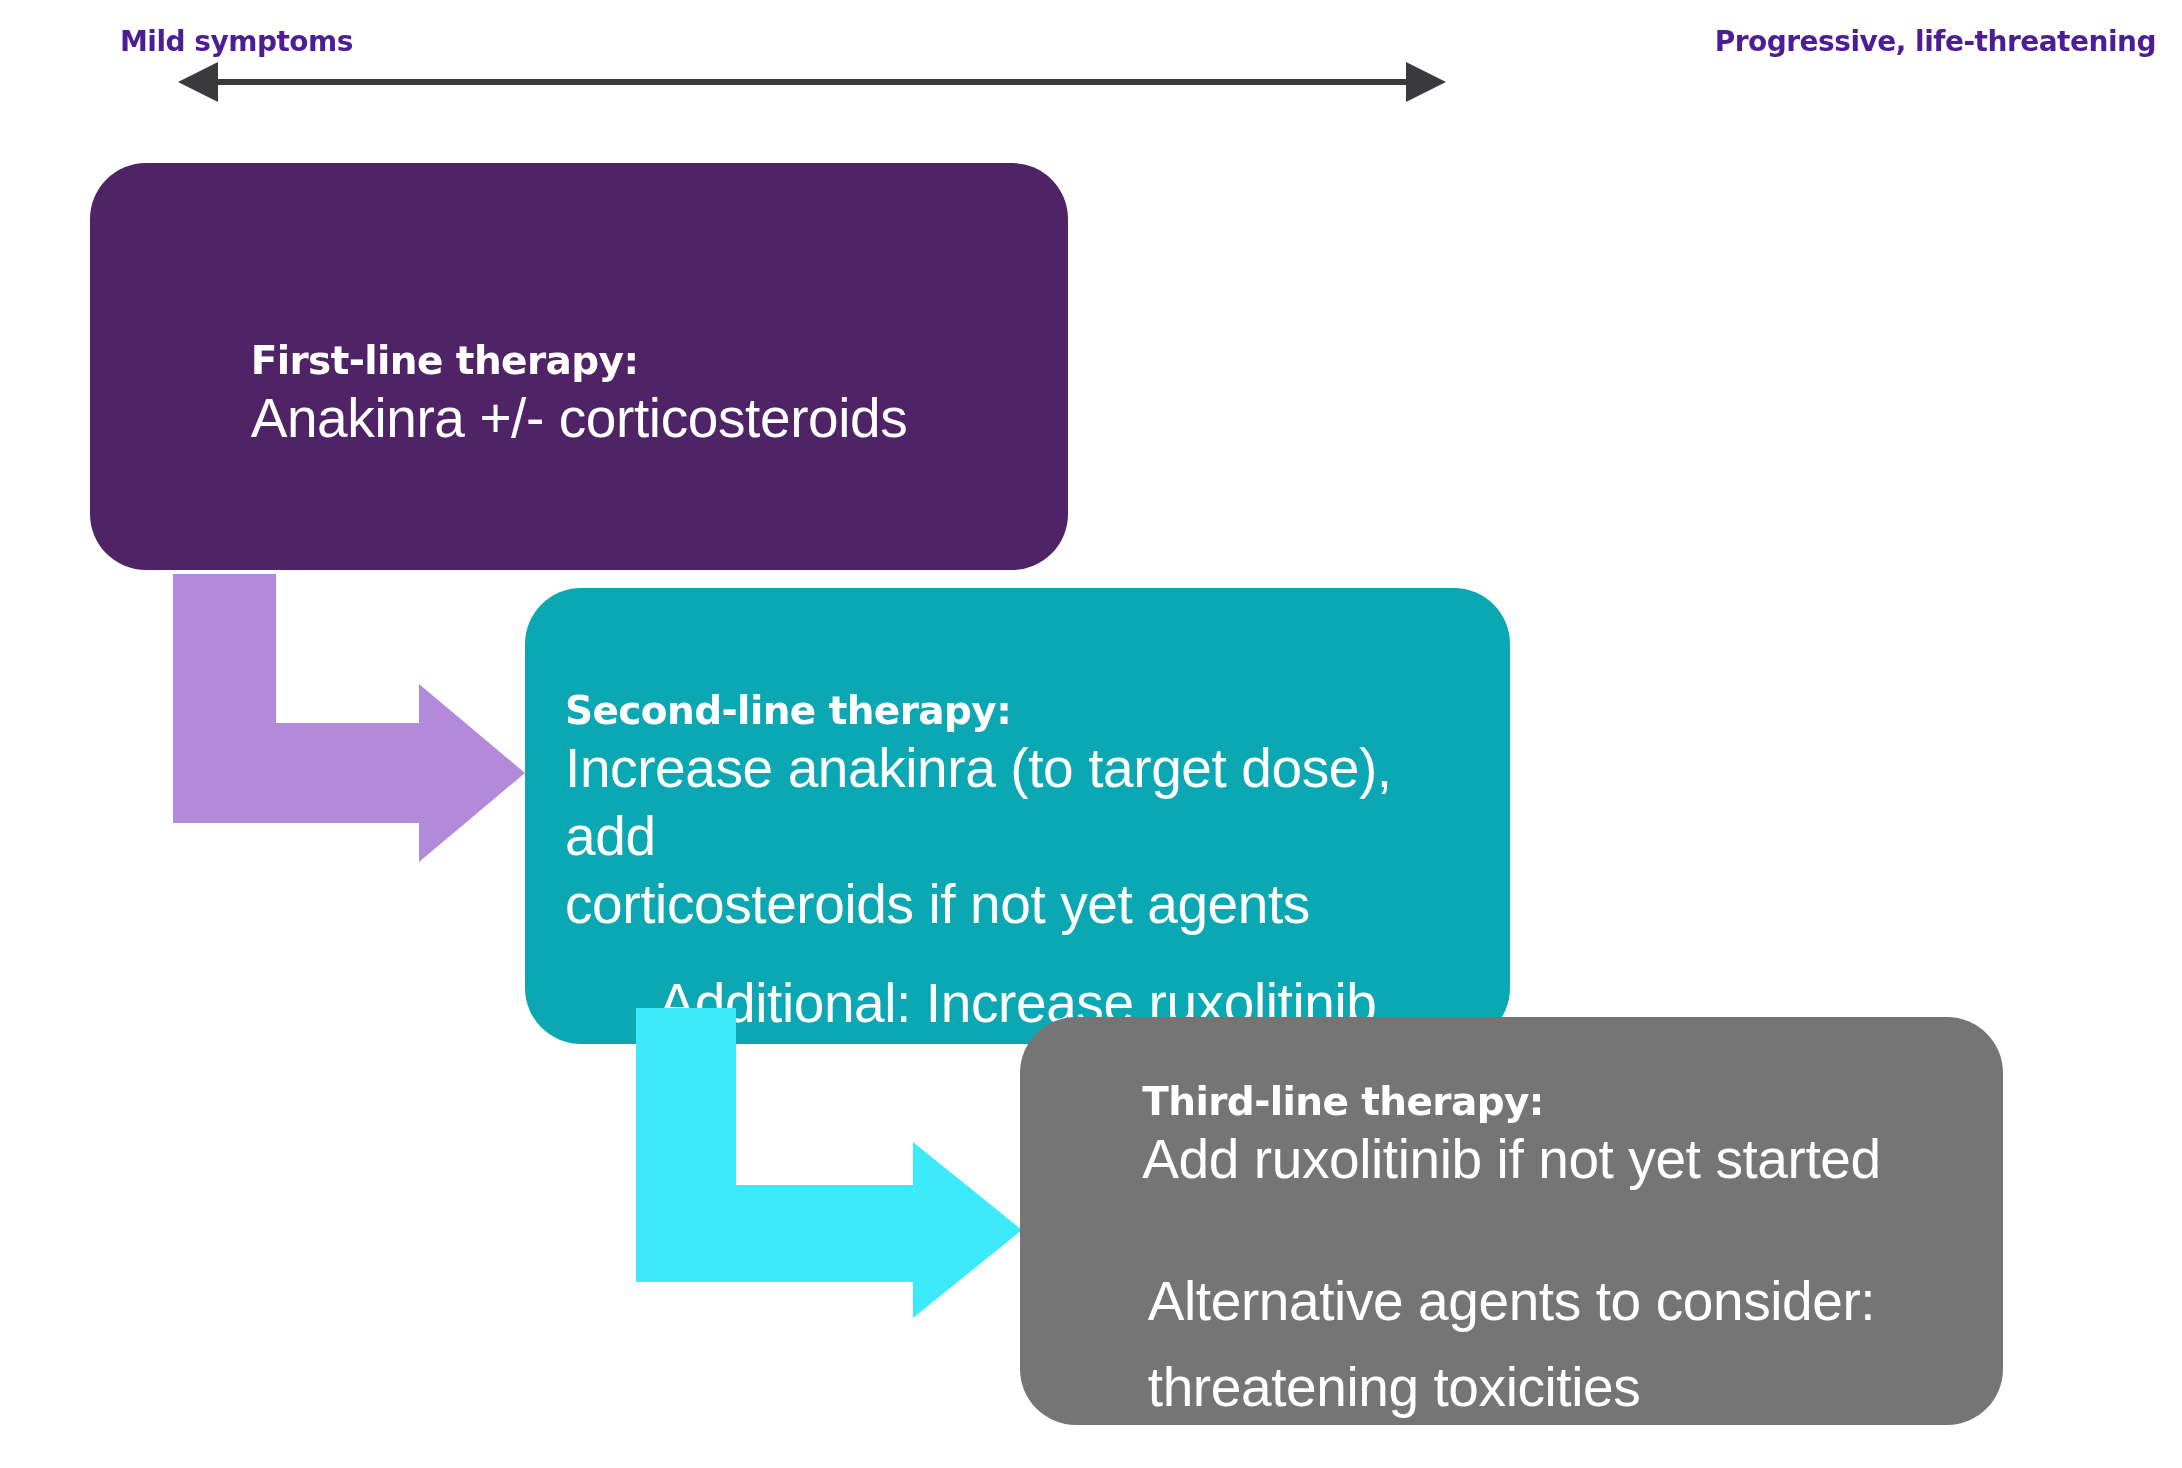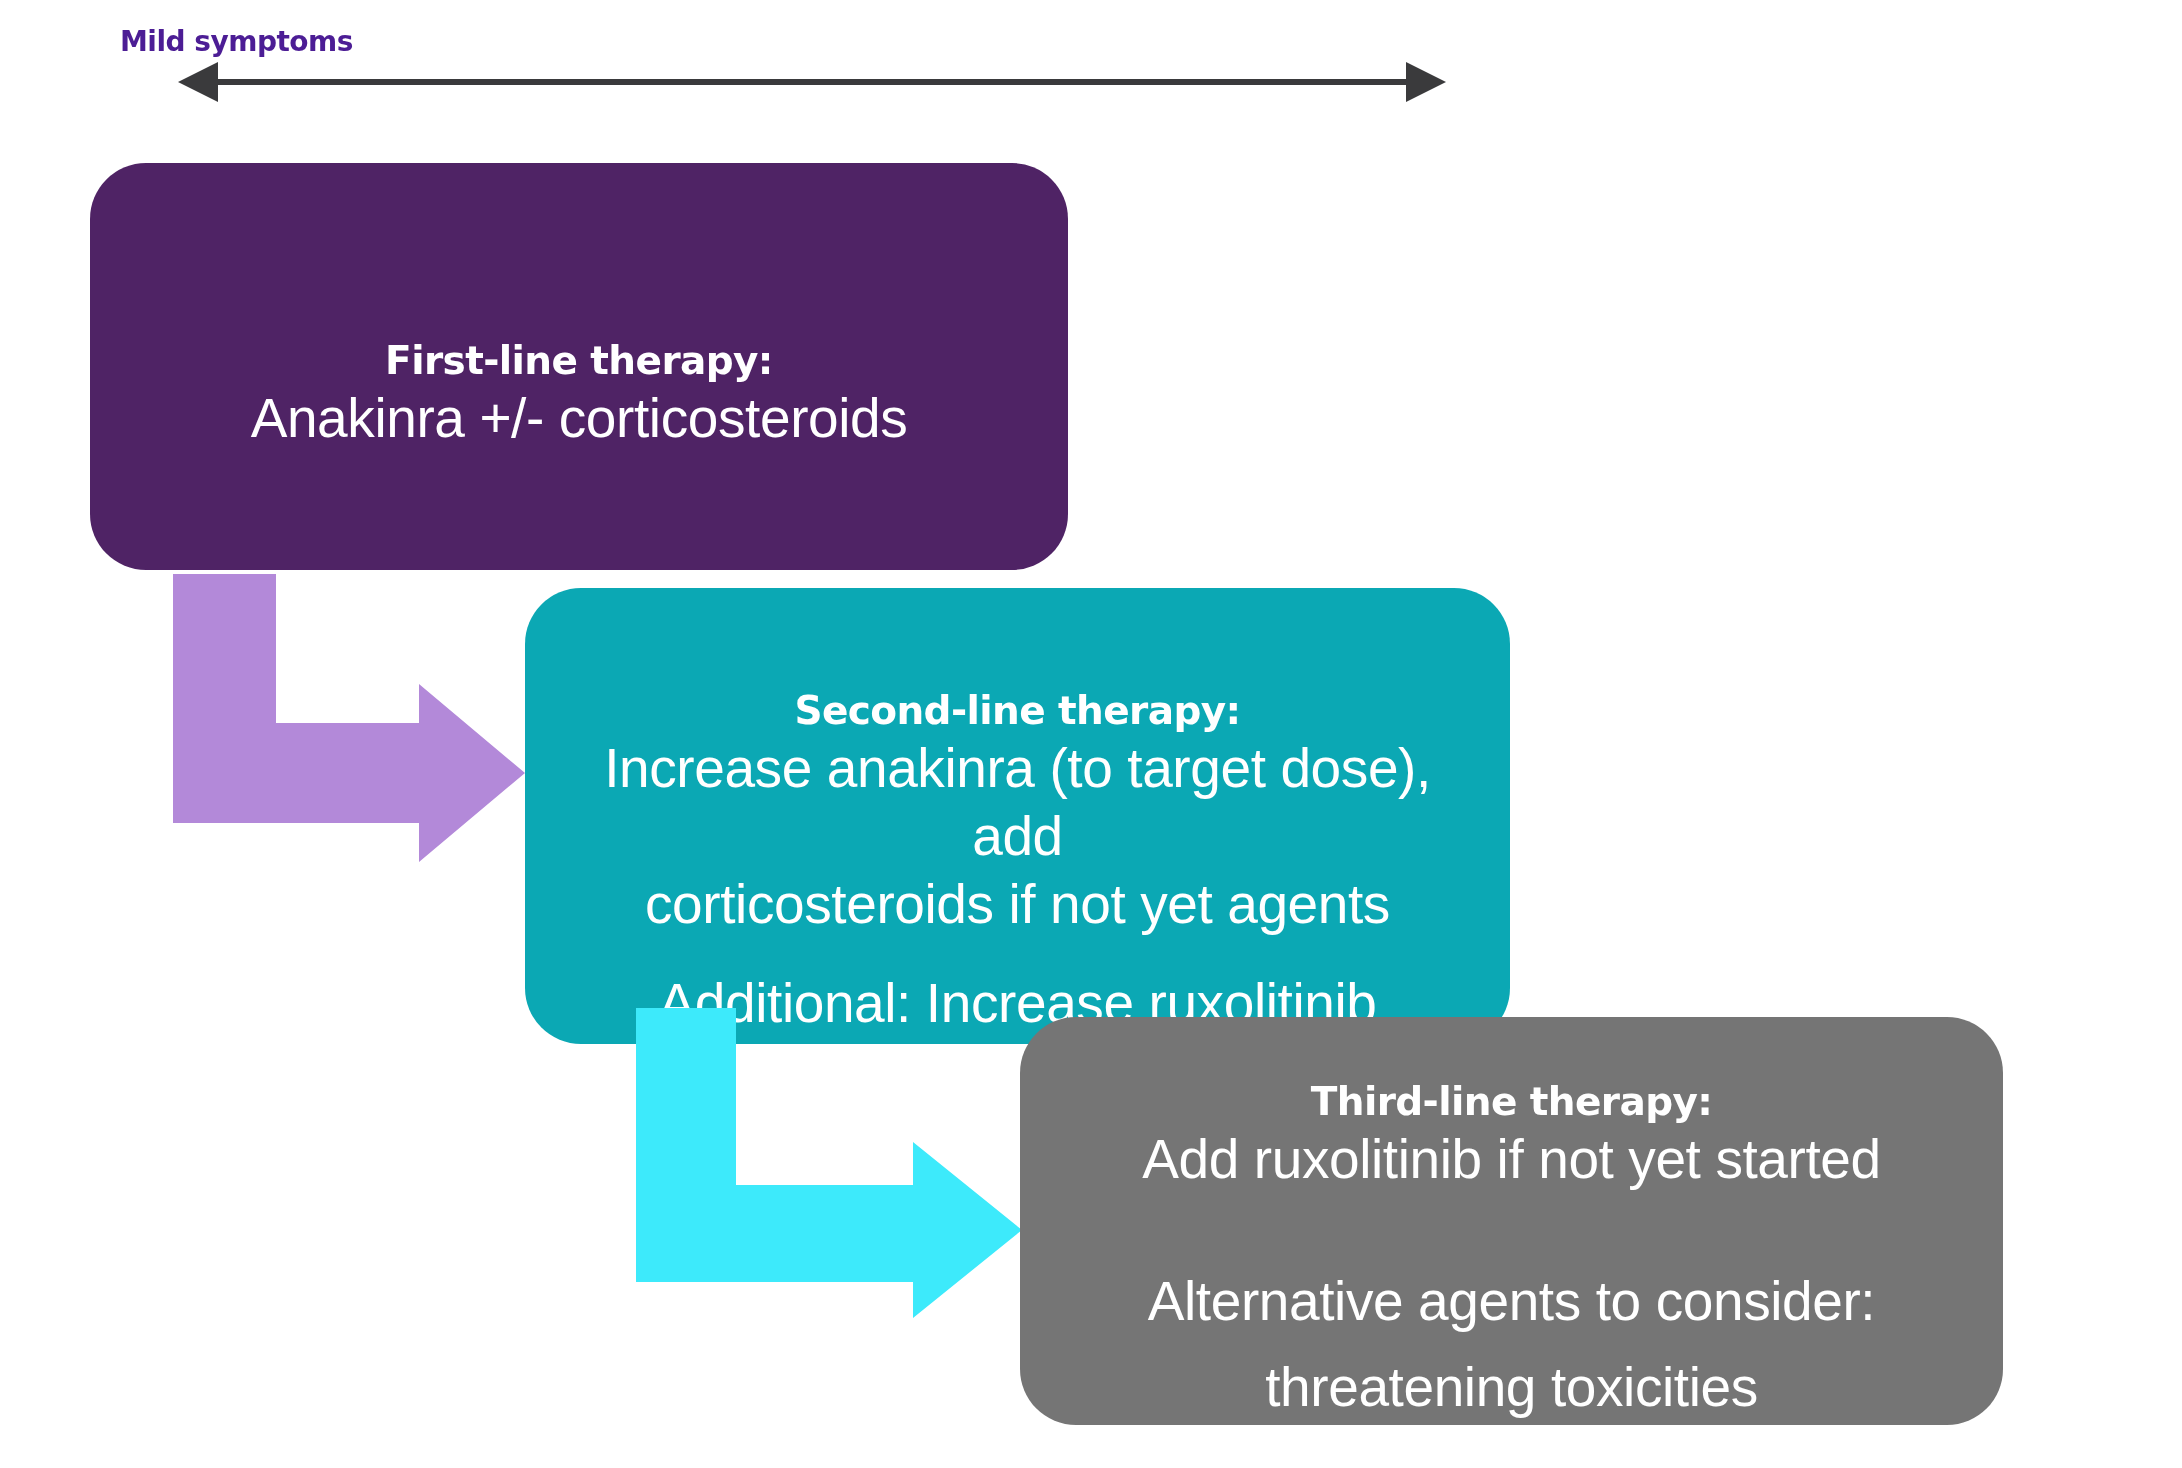--- a/index.html
+++ b/index.html
@@ -42,21 +42,21 @@
   
   .therapy-box {
     position: absolute;
     border-radius: 56px;
     box-sizing: border-box;
     display: flex;
     flex-direction: column;
     align-items: center;
     justify-content: center;
     color: #ffffff;
-    text-align: center;
+    text-align: left;
   }
   .box-heading {
     font-family: "DejaVu Sans", sans-serif;
     font-weight: bold;
     font-size: 39px;
     letter-spacing: -0.6px;
     line-height: 1.18;
     margin: 0;
   }
   .box-line {
@@ -113,20 +113,21 @@
     width: 386px; height: 318px;
   }
 </style>
 </head>
 <body>
 
 <div id="canvas">
 
   <div class="scale-label" id="scale-label-left">Mild symptoms</div>
 
+  <div class="scale-label" id="scale-label-right">Progressive, life-threatening</div>
 
   <svg id="severity-axis" viewBox="0 0 1268 48" preserveAspectRatio="none">
     <line x1="28" y1="24" x2="1240" y2="24" stroke="#3A3A3C" stroke-width="6"></line>
     <polygon points="0,24 40,4 40,44" fill="#3A3A3C"></polygon>
     <polygon points="1268,24 1228,4 1228,44" fill="#3A3A3C"></polygon>
   </svg>
 
   <div class="therapy-box" id="box-first-line">
     <p class="box-para">
       <span class="box-heading">First-line therapy:</span><br>

